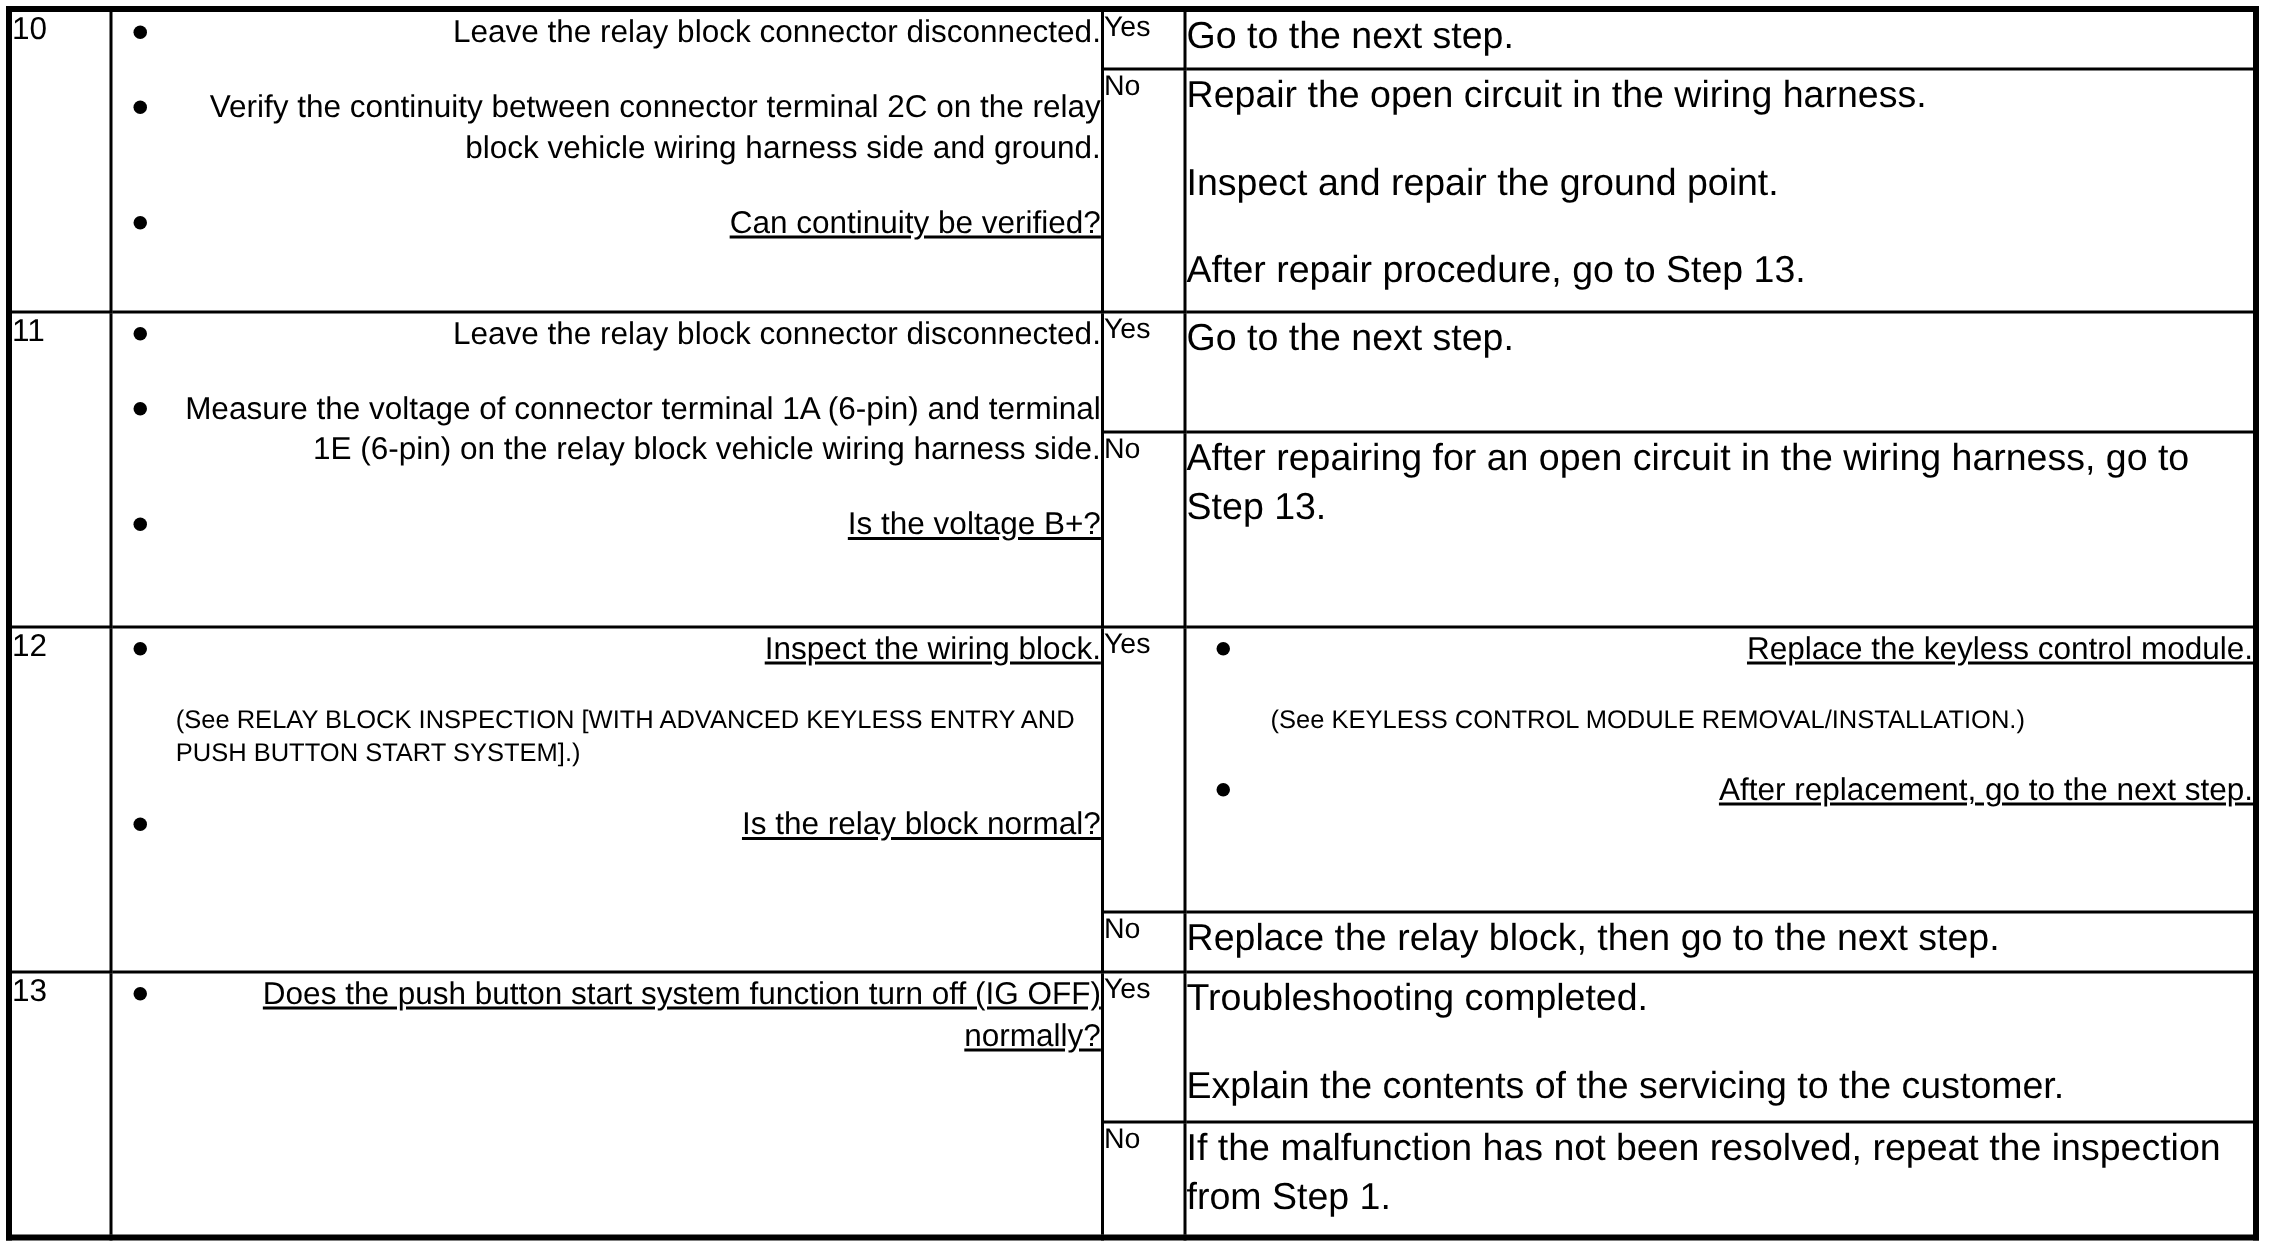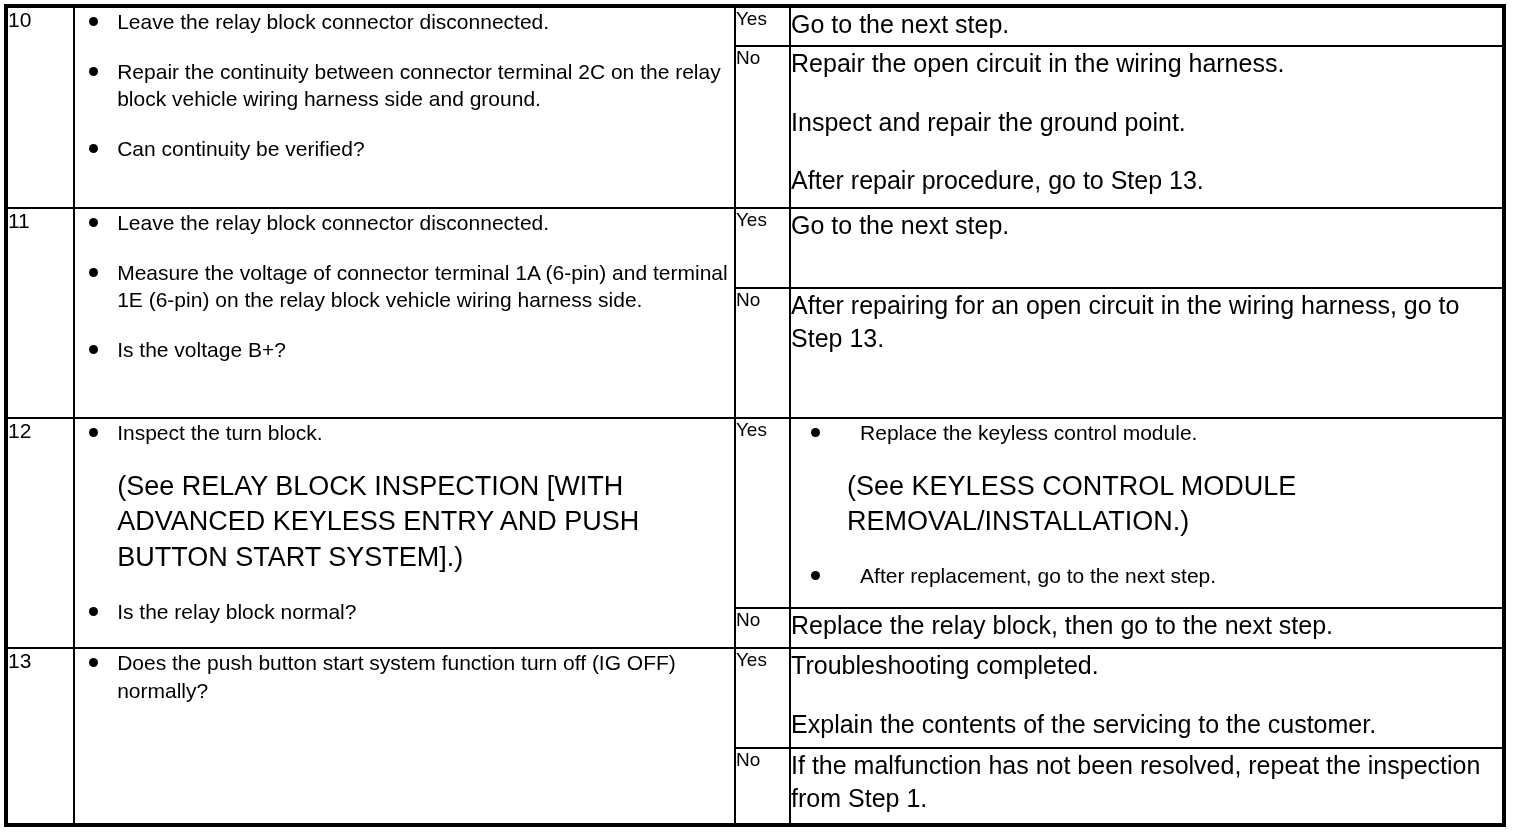--- a/index.html
+++ b/index.html
@@ -66,45 +66,47 @@
   
   td.result-cell {
     padding: 8px 8px 10px 10px;
   }
 
   
   ul.blist {
     list-style: none;
     margin: 0;
     padding: 0;
+    text-align: right;
   }
   ul.blist > li {
     position: relative;
     padding-left: 42px;
     margin: 0 0 22px 0;
     font-size: 21px;
     line-height: 1.32;
   }
   ul.blist > li:last-child {
     margin-bottom: 0;
+    text-decoration: underline;
   }
   ul.blist > li .bullet {
     position: absolute;
     left: 14px;
     top: 0.44em;
     width: 9px;
     height: 9px;
     background: #000;
     border-radius: 50%;
   }
   
   .sub-note {
     padding-left: 42px;
     margin: 22px 0 22px 0;
-    font-size: 27px;
+    font-size: 17px;
     line-height: 1.32;
   }
 
   
   p.plain {
     margin: 0 0 26px 0;
     font-size: 25px;
     line-height: 1.3;
   }
   p.plain:last-child { margin-bottom: 0; }
@@ -146,21 +148,21 @@
       <tr>
         <td class="step-cell" rowspan="2">10</td>
         <td class="action-cell" rowspan="2">
           <ul class="blist">
             <li>
               <span class="bullet"></span>
               <span>Leave the relay block connector disconnected.</span>
             </li>
             <li>
               <span class="bullet"></span>
-              <span>Repair the continuity between connector terminal 2C on the relay block vehicle wiring harness side and ground.</span>
+              <span>Verify the continuity between connector terminal 2C on the relay block vehicle wiring harness side and ground.</span>
             </li>
             <li>
               <span class="bullet"></span>
               <span>Can continuity be verified?</span>
             </li>
           </ul>
         </td>
         <td class="jdg-cell h-r10-yes">Yes</td>
         <td class="result-cell h-r10-yes">
           <p class="plain">Go to the next step.</p>
@@ -204,21 +206,21 @@
           <p class="plain">After repairing for an open circuit in the wiring harness, go to Step 13.</p>
         </td>
       </tr>
 
       <tr>
         <td class="step-cell" rowspan="2">12</td>
         <td class="action-cell" rowspan="2">
           <ul class="blist">
             <li>
               <span class="bullet"></span>
-              <span>Inspect the turn block.</span>
+              <span>Inspect the wiring block.</span>
             </li>
           </ul>
           <div class="sub-note">(See RELAY BLOCK INSPECTION [WITH ADVANCED KEYLESS ENTRY AND PUSH BUTTON START SYSTEM].)</div>
           <ul class="blist">
             <li>
               <span class="bullet"></span>
               <span>Is the relay block normal?</span>
             </li>
           </ul>
         </td>

